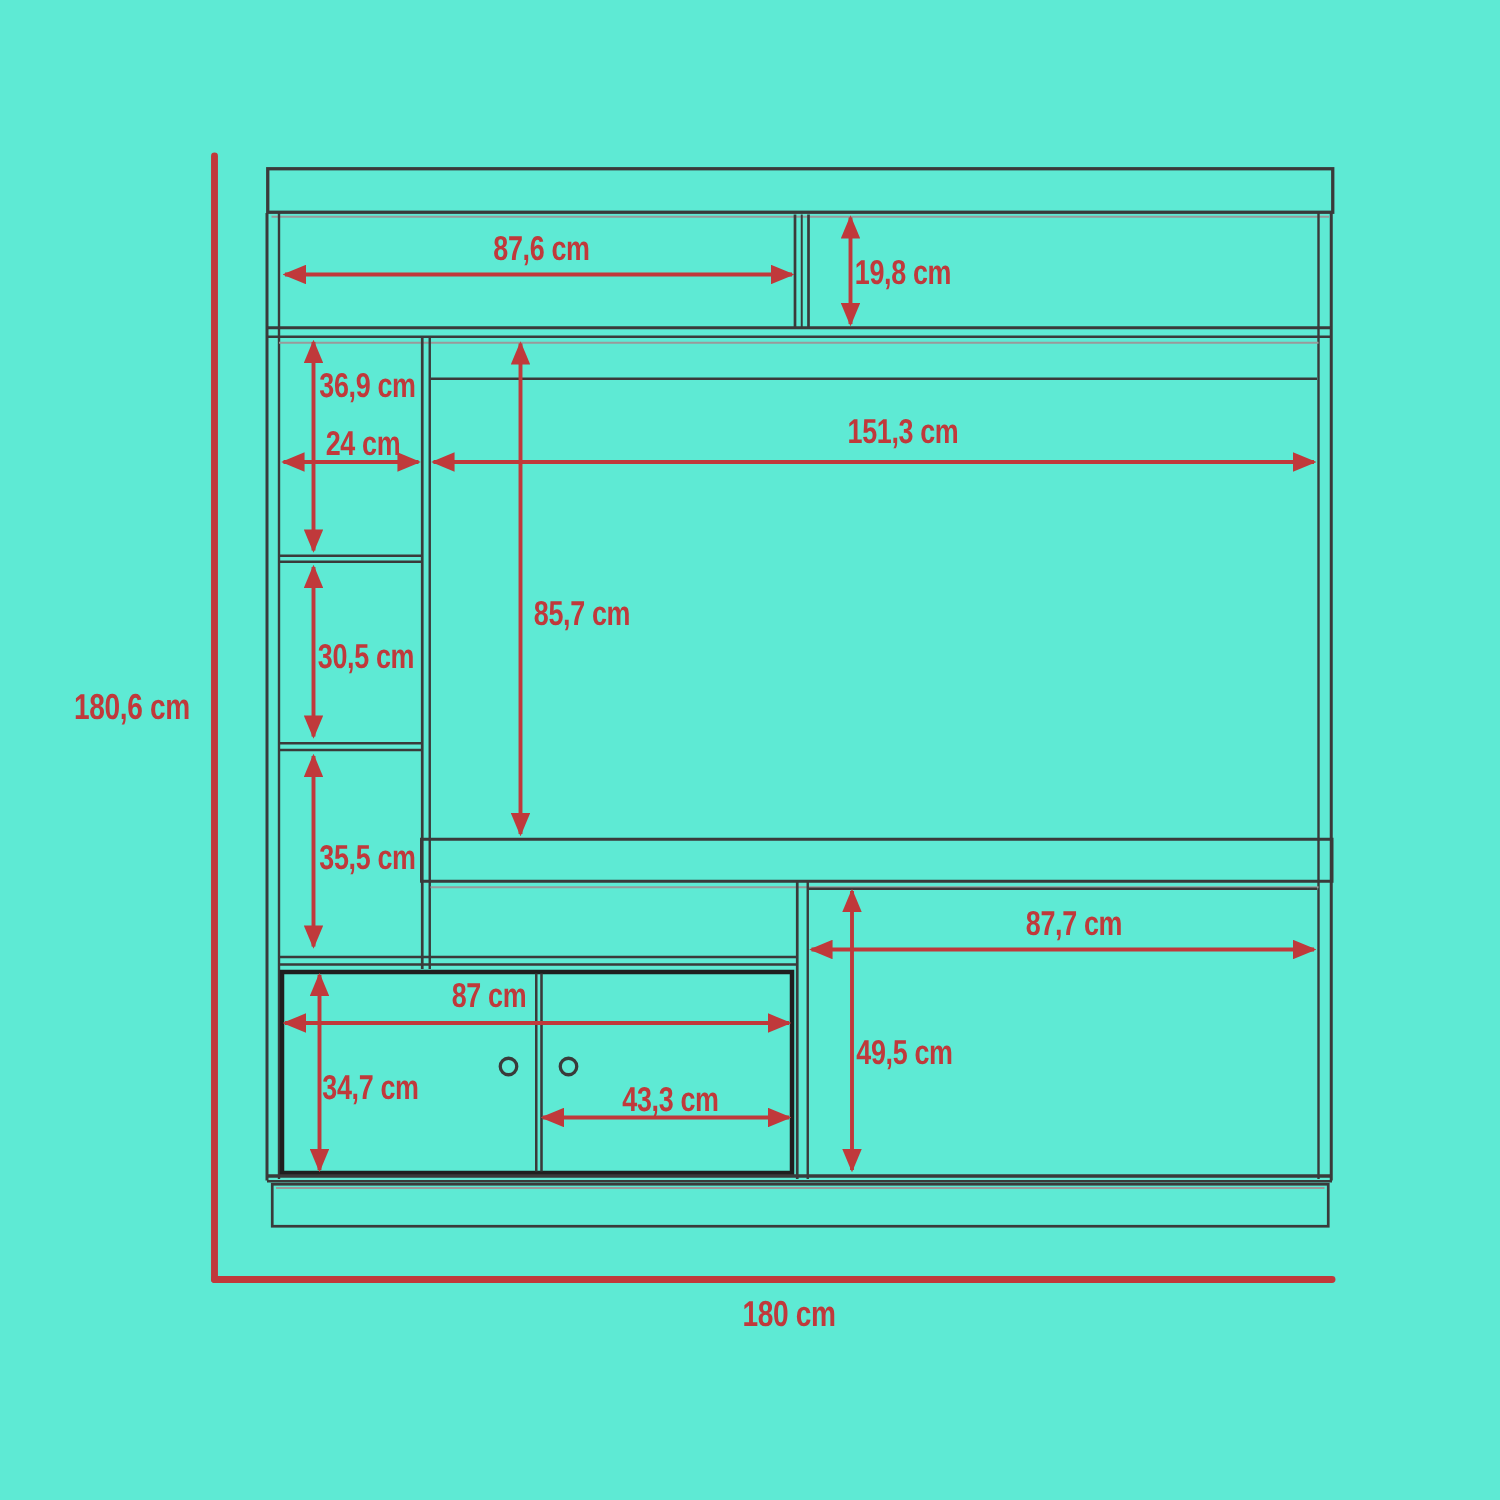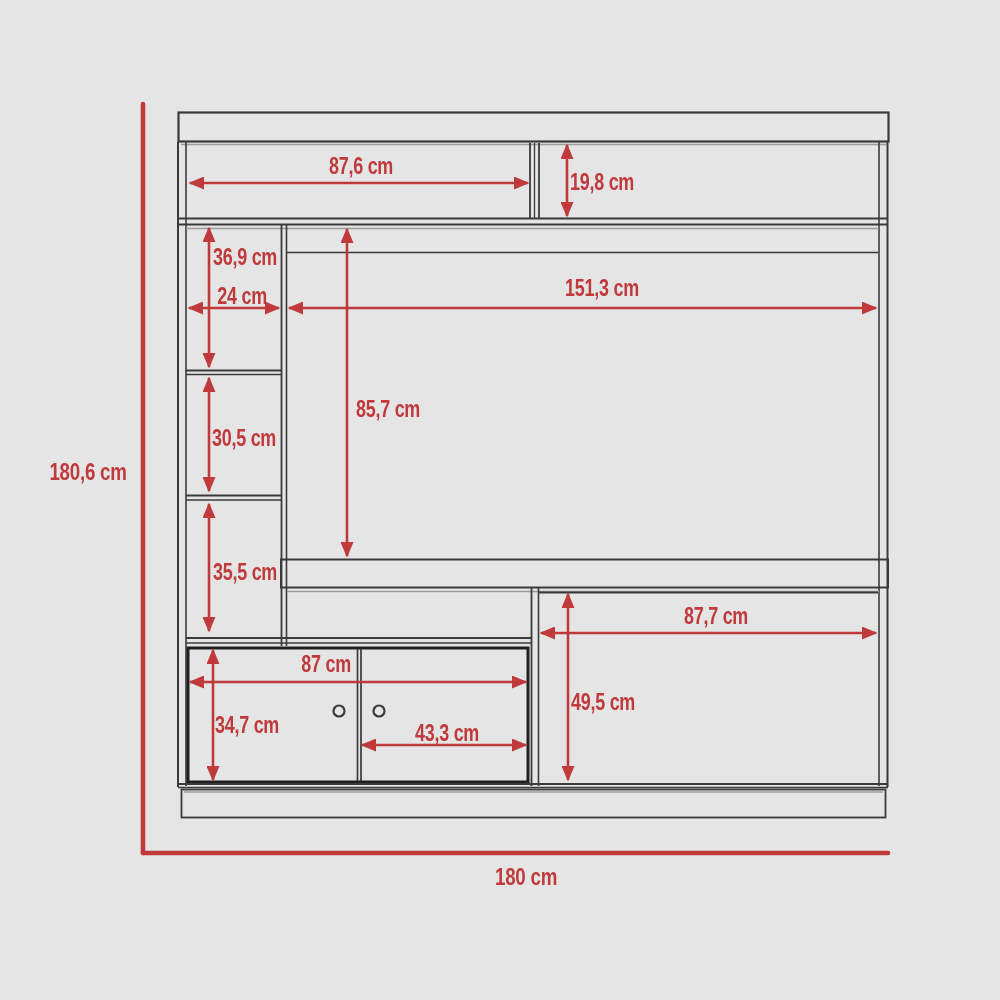--- a/index.html
+++ b/index.html
@@ -1,19 +1,19 @@
 <!DOCTYPE html>
 <html><head>
 <meta charset="utf-8">
 <style>
   html,body{margin:0;padding:0;background:#ffffff;}
   #stage{
     position:relative;
     width:1000px;height:1000px;
-    background:#e5e5e5;
+    background:#5eead4;
     overflow:hidden;
     font-family:"Liberation Sans", sans-serif;
   }
   #drawing{position:absolute;left:0;top:0;}
   .dim-label{
     position:absolute;
     transform:translate(-50%,-50%) scaleX(0.78);
     font-weight:bold;
     font-size:23px;
     letter-spacing:-0.3px;

